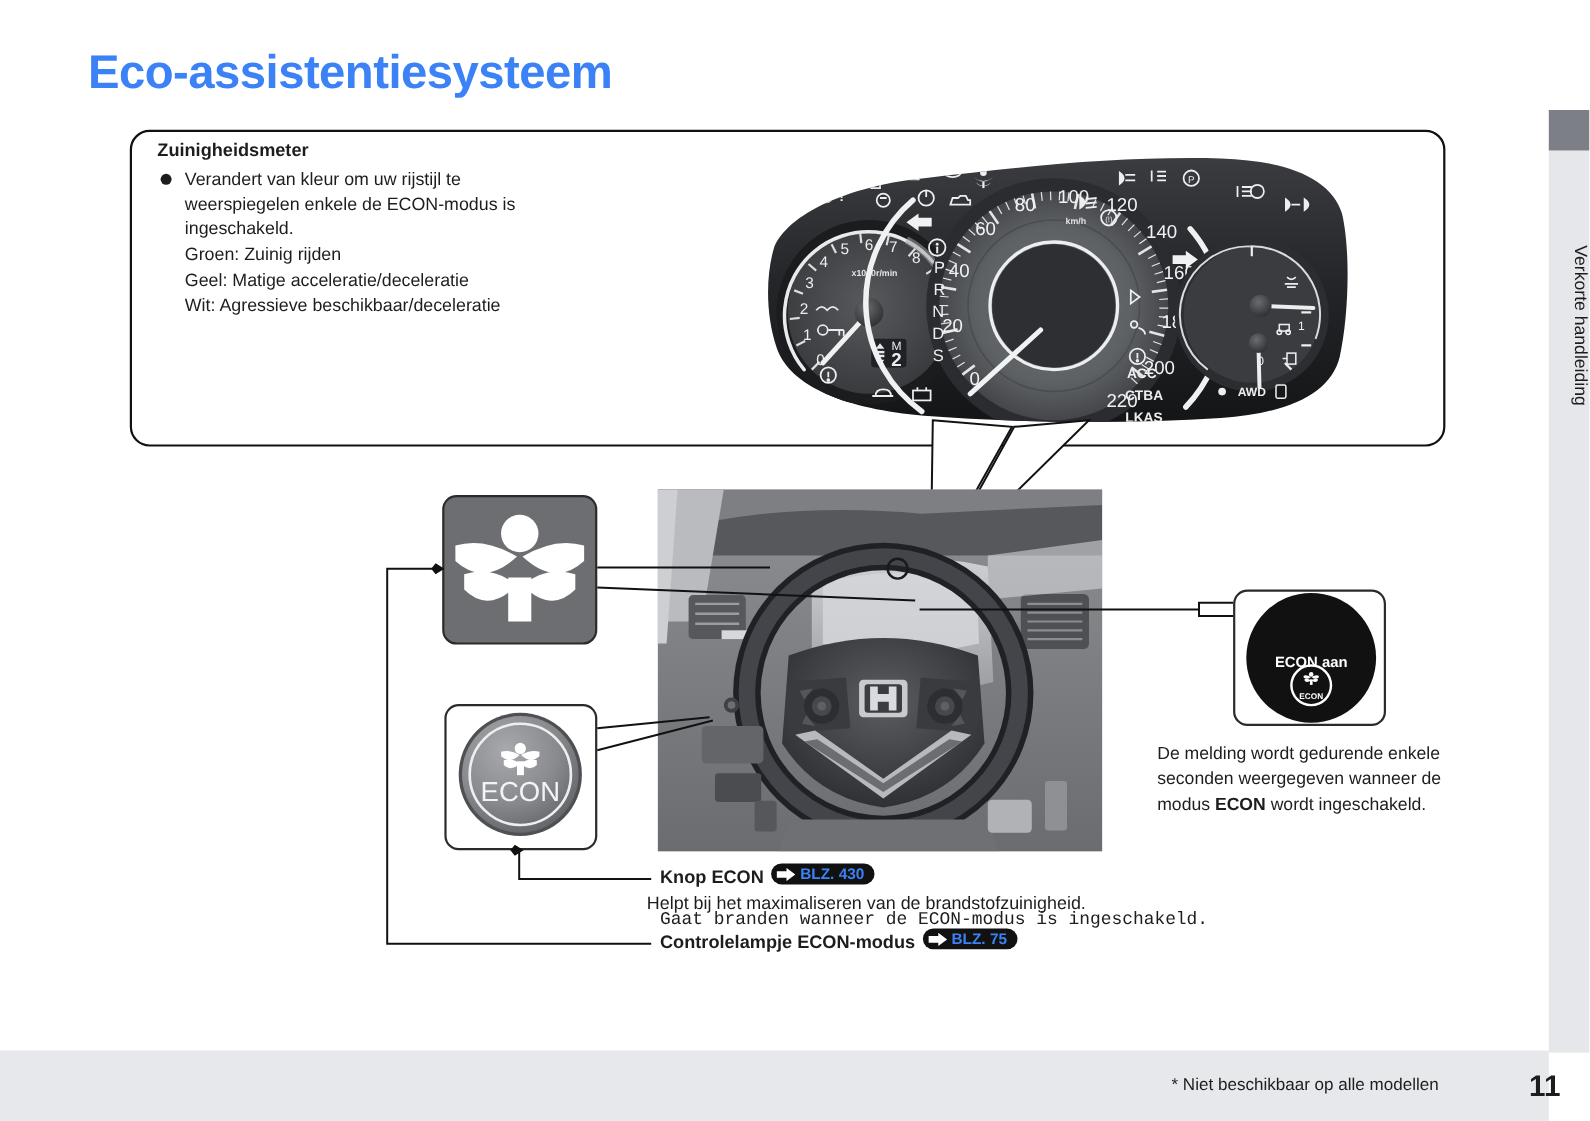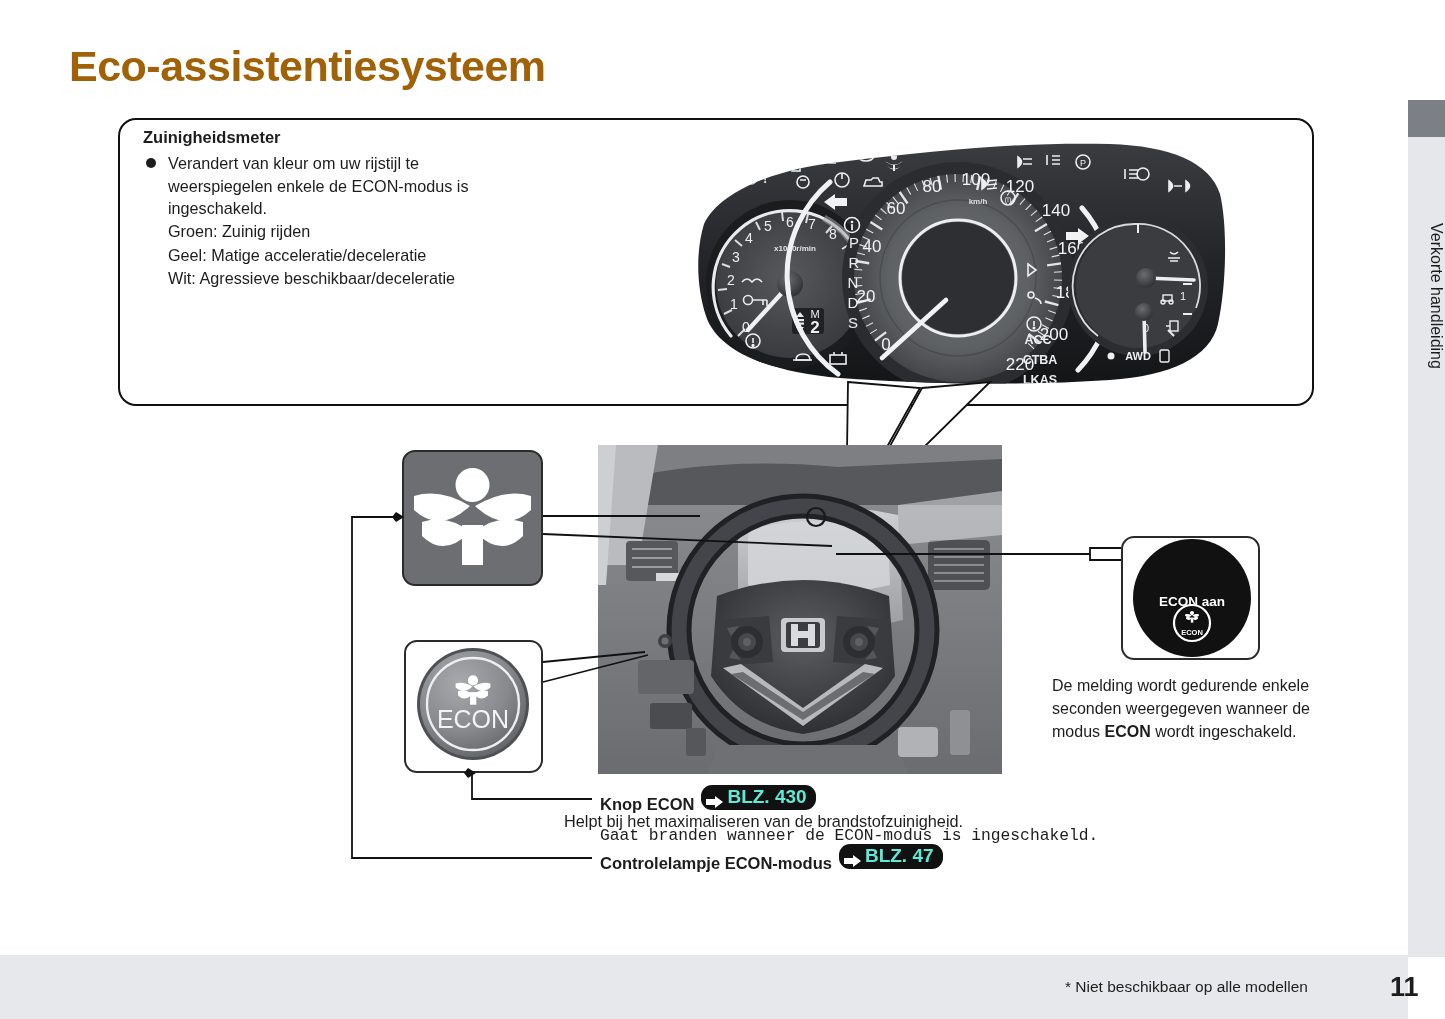--- a/index.html
+++ b/index.html
@@ -8,23 +8,23 @@
     width:1445px; height:1019px;
     background:#ffffff;
     font-family:"Liberation Sans", sans-serif;
     color:#1a1a1a;
     position:relative;
     overflow:hidden;
   }
 
   
   #page-title {
-    position:absolute; left:69px; top:42px;
+    position:absolute; left:80px; top:42px;
     font-size:43px; font-weight:bold; letter-spacing:-0.5px;
-    color:#a16207; white-space:nowrap;
+    color:#3b82f6; white-space:nowrap;
   }
 
   
   #side-tab-dark {
     position:absolute; right:0; top:100px; width:37px; height:37px;
     background:#7c7f86;
   }
   #side-tab {
     position:absolute; right:0; top:137px; width:37px; height:820px;
     background:#e6e7ea;
@@ -128,23 +128,23 @@
   
   .cap-title {
     position:absolute; font-size:16.5px; font-weight:bold; color:#1d1d1d;
     white-space:nowrap;
   }
   .cap-body {
     position:absolute; font-size:16.3px; color:#1d1d1d; white-space:nowrap;
   }
   .blz-pill {
     display:inline-flex; align-items:center; gap:4px;
-    background:#111; color:#5eead4; border-radius:11px;
+    background:#111; color:#3b82f6; border-radius:11px;
     padding:1px 9px 2px 5px; margin-left:7px;
-    font-size:19px; font-weight:bold; vertical-align:2px;
+    font-size:14px; font-weight:bold; vertical-align:2px;
   }
   .blz-pill .arrow {
     width:17px; height:12px; display:inline-block; position:relative;
   }
 
   
   #leaders { position:absolute; left:0; top:0; width:1445px; height:1019px; pointer-events:none; }
 </style>
 </head>
 <body>
@@ -686,28 +686,28 @@
 <div id="right-para"><span>De melding wordt gedurende enkele seconden weergegeven wanneer de modus </span><b>ECON</b><span> wordt ingeschakeld.</span></div>
 
 <div class="cap-title" style="left:600px; top:785px;">
   <span>Knop ECON</span><span class="blz-pill">
       <span class="arrow"><svg width="17" height="12" viewBox="0 0 17 12">
           <polygon points="0,3 9,3 9,0 17,6 9,12 9,9 0,9" fill="#fff"></polygon>
         </svg></span>
       <span>BLZ. 430</span>
     </span>
 </div>
-<div class="cap-body" style="left:564px; top:812px;text-align:right;">Helpt bij het maximaliseren van de brandstofzuinigheid.</div>
+<div class="cap-body" style="left:588px; top:812px;text-align:right;">Helpt bij het maximaliseren van de brandstofzuinigheid.</div>
 
 <div class="cap-title" style="left:600px; top:844px;">
   <span>Controlelampje ECON-modus</span><span class="blz-pill">
       <span class="arrow"><svg width="17" height="12" viewBox="0 0 17 12">
           <polygon points="0,3 9,3 9,0 17,6 9,12 9,9 0,9" fill="#fff"></polygon>
         </svg></span>
-      <span>BLZ. 47</span>
+      <span>BLZ. 75</span>
     </span>
 </div>
 <div class="cap-body" style="left:600px; top:826px;font-family:Liberation Mono, monospace;">Gaat branden wanneer de ECON-modus is ingeschakeld.</div>
 
 <svg id="leaders" viewBox="0 0 1445 1019">
   <g stroke="#111" stroke-width="1.8" fill="none">
 
     <path d="M543,516 L700,516"></path>
     <path d="M543,534 L832,546"></path>
 

